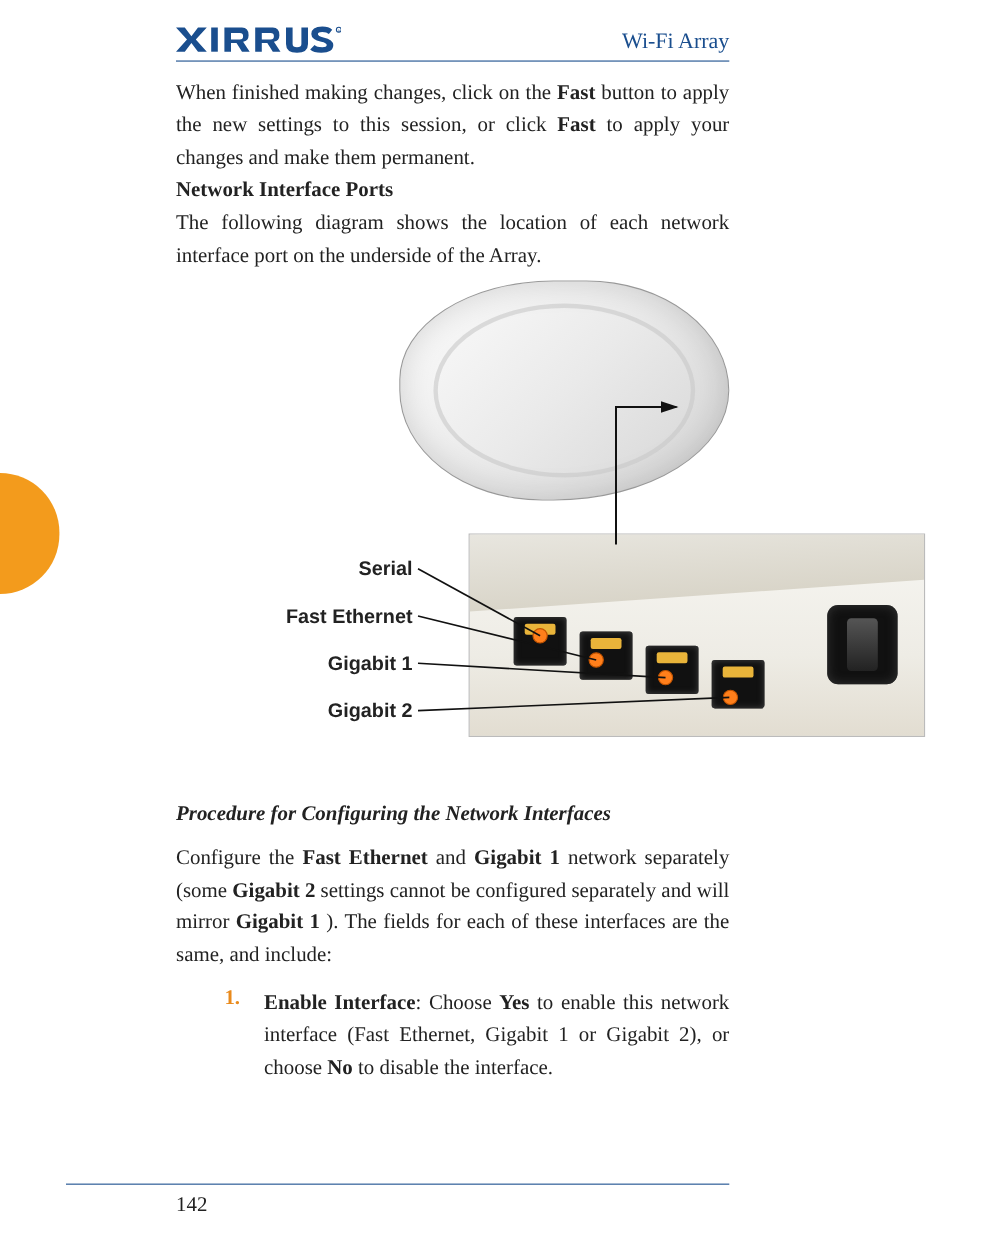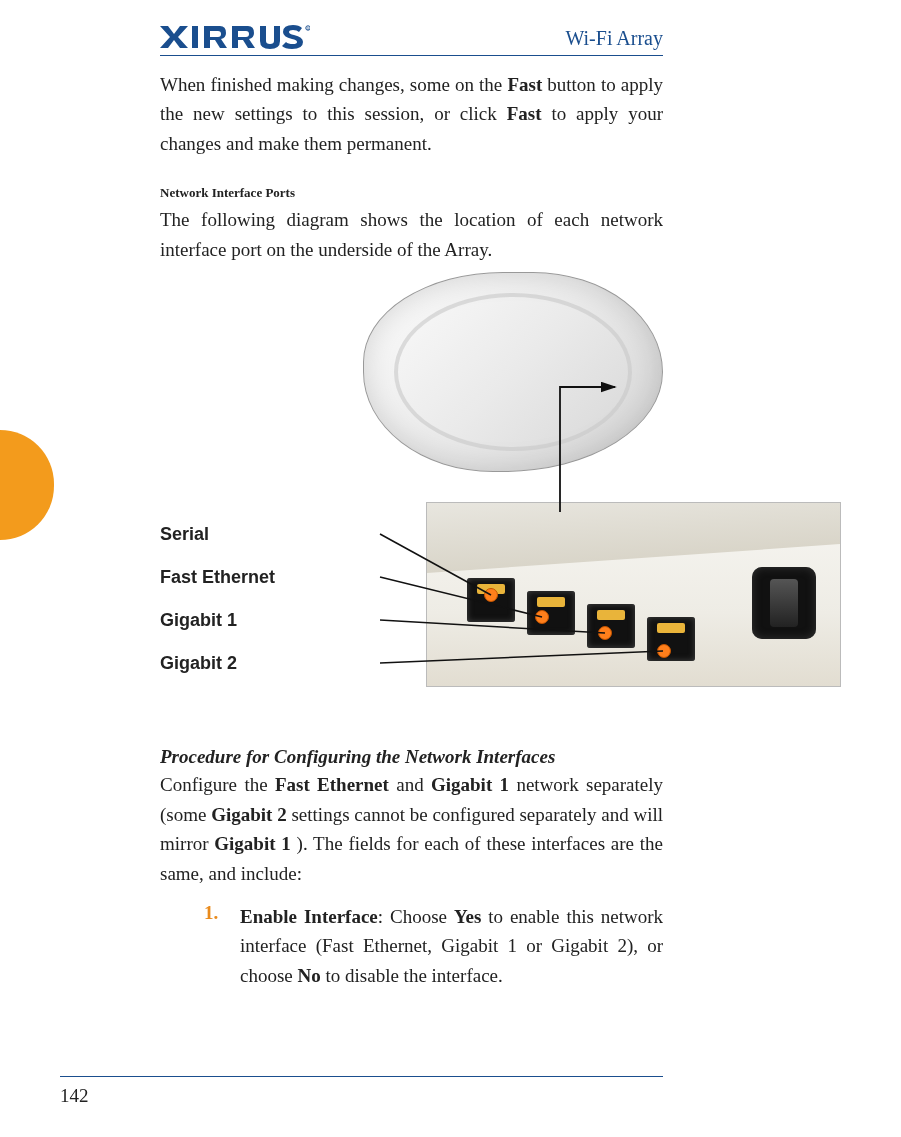--- a/index.html
+++ b/index.html
@@ -4,55 +4,55 @@
 <style>
   * { box-sizing: border-box; margin: 0; padding: 0; }
   html, body { width: 901px; height: 1137px; background: #fff; font-family: "Palatino Linotype", "Book Antiqua", Palatino, Georgia, serif; color: #222; }
   .page { position: relative; width: 723px; height: 1137px; padding: 22px 60px 0 60px; }
   .topbar { position: relative; height: 34px; border-bottom: 1.5px solid #1a4e8e; display: flex; align-items: center; justify-content: space-between; margin-left: 100px; }
   .logo { margin-left: 0; }
   .header-right { color: #1a4e8e; font-size: 20px; font-family: "Palatino Linotype", Palatino, Georgia, serif; }
   .content { margin-left: 100px; margin-top: 14px; }
   .para { font-size: 19px; line-height: 1.55; text-align: justify; }
   .para .b { font-weight: 700; }
-  .h2 { font-weight: 700; font-size: 13px; margin-top: 27px; margin-bottom: 4px; }
+  .h2 { font-weight: 700; font-size: 19px; margin-top: 4px; margin-bottom: 4px; }
   .figwrap { position: relative; width: 100%; height: 450px; margin-top: 8px; }
   .devtop { position: absolute; right: 0; top: 0; width: 300px; height: 200px; border: 1px solid #999; border-radius: 140px 130px 160px 130px / 90px 100px 100px 100px; background: linear-gradient(135deg,#fdfdfd 0%, #eaeaea 50%, #d3d3d3 100%); box-shadow: inset 0 0 30px rgba(0,0,0,0.15); }
   .devtop::before { content:""; position:absolute; left:30px; top:20px; right:30px; bottom:20px; border:4px solid rgba(200,200,200,0.6); border-radius: 50%; }
   .panel { position: absolute; left: 266px; top: 230px; width: 415px; height: 185px; background: linear-gradient(180deg,#f7f6f2 0%, #eeece5 60%, #e2ddd1 100%); border: 1px solid #bbb; overflow:hidden; }
   .panel::before { content:""; position:absolute; left:0; right:0; top:0; height:70px; background: linear-gradient(180deg,#e8e6df 0%, #d9d5c9 100%); transform: skewY(-4deg); transform-origin: left top; }
   .port { position:absolute; width:48px; height:44px; background:#111; border-radius:3px; box-shadow: inset 0 0 6px #444; }
   .port::after { content:""; position:absolute; left:10px; right:10px; top:6px; height:10px; background:#e9b43a; border-radius:2px; }
   .p1 { left: 40px;  top: 75px; }
   .p2 { left: 100px; top: 88px; }
   .p3 { left: 160px; top: 101px; }
   .p4 { left: 220px; top: 114px; }
   .switch { position:absolute; right: 24px; top: 64px; width: 64px; height: 72px; background:#111; border-radius: 10px; box-shadow: inset 0 0 10px #333; }
   .switch::after { content:""; position:absolute; left:18px; top:12px; width:28px; height:48px; background: linear-gradient(180deg,#555,#222); border-radius:4px; }
   .dot { position:absolute; width:14px; height:14px; background:#ff7f1b; border-radius:50%; border:1px solid #c35400; }
   .d1 { left: 324px; top: 316px; } 
   .d2 { left: 375px; top: 338px; } 
   .d3 { left: 438px; top: 354px; } 
   .d4 { left: 497px; top: 372px; } 
-  .lbl { position:absolute; font-family: Arial, Helvetica, sans-serif; font-weight:700; font-size:18px; color:#222; text-align:left; }
+  .lbl { position:absolute; font-family: Arial, Helvetica, sans-serif; font-weight:700; font-size:18px; color:#222; text-align:right; }
   .lbl.serial { left: 0; top: 252px; width: 215px; }
   .lbl.feth   { left: 0; top: 295px; width: 215px; }
   .lbl.g1     { left: 0; top: 338px; width: 215px; }
   .lbl.g2     { left: 0; top: 381px; width: 215px; }
   svg.lines { position:absolute; left:0; top:0; width:100%; height:100%; pointer-events:none; }
   .caption { text-align:center; font-size:16px; margin-top: 2px; }
-  .h3 { font-weight:700; font-style:italic; font-size:19px; margin-top:24px; margin-bottom:2px; }
+  .h3 { font-weight:700; font-style:italic; font-size:19px; margin-top:24px; margin-bottom:14px; }
   .ol { margin-top: 14px; margin-left: 44px; }
   .ol .item { display:flex; gap:16px; }
   .ol .num { color:#e98a1c; font-weight:700; font-size:19px; min-width:20px; }
   .ol .txt { font-size:19px; line-height:1.55; text-align:justify; flex:1; }
   .ol .txt .b { font-weight:700;margin-top:32px; }
   .tab { position:absolute; left:0; top:430px; width:54px; height:110px; background:#f39b1c; border-top-right-radius:55px; border-bottom-right-radius:55px; }
   .footer { position:absolute; left:60px; right:60px; bottom:30px; border-top:1.5px solid #1a4e8e; padding-top:8px; display:flex; justify-content:space-between; align-items:center; }
-  .pg { font-size:19px; color:#222; }
+  .pg { font-size:19px; color:#222; margin-left:100px; }
   .sect { font-size:19px; color:#1a4e8e; }
 </style>
 </head>
 <body>
 
 <div class="page">
   <div class="tab"></div>
 
   <div class="topbar">
     <div class="logo">
@@ -68,21 +68,21 @@
           <text x="148" y="6" font-size="3" text-anchor="middle" fill="#1a4e8e">R</text>
         </g>
       </svg>
     </div>
     <div class="header-right">Wi-Fi Array</div>
   </div>
 
   <div class="content">
 
     <p class="para">
-      <span>When finished making changes, some on the </span>
+      <span>When finished making changes, click on the </span>
       <span class="b">Fast</span>
       <span> button to apply the new settings to this session, or click </span>
       <span class="b">Fast</span>
       <span> to apply your changes and make them permanent.</span>
     </p>
 
     <div class="h2">Network Interface Ports</div>
     <p class="para">The following diagram shows the location of each network interface port on the underside of the Array.</p>
 
     <div class="figwrap">

